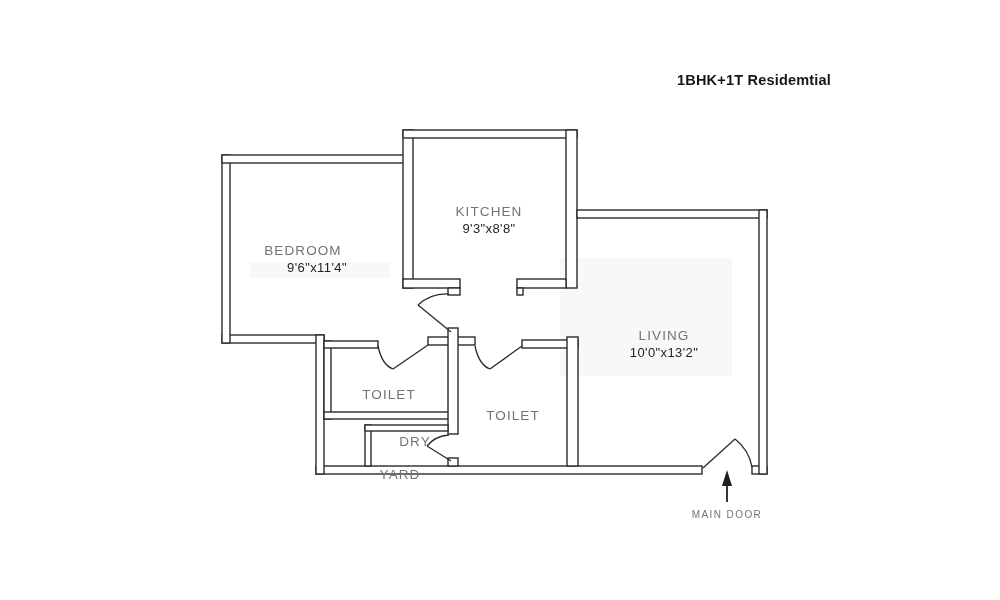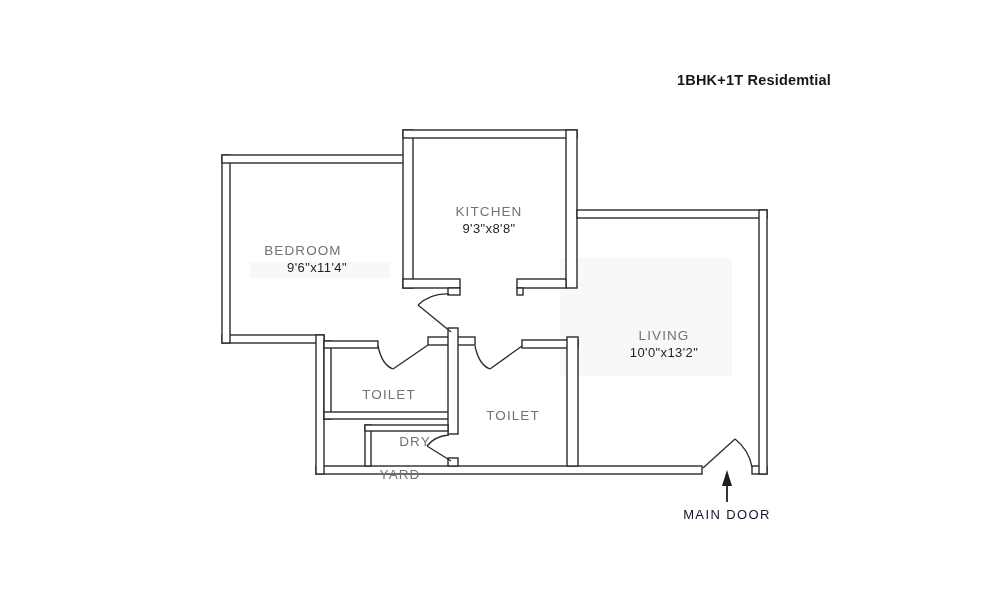--- a/index.html
+++ b/index.html
@@ -11,21 +11,21 @@
   .room-label{
     position:absolute;transform:translate(-50%,-50%);
     color:#737373;font-size:13.5px;letter-spacing:1.1px;white-space:nowrap;
   }
   .room-dims{
     position:absolute;transform:translate(-50%,-50%);
     color:#1f1f1f;font-size:13px;letter-spacing:0.4px;white-space:nowrap;
   }
   .small-label{
     position:absolute;transform:translate(-50%,-50%);
-    color:#0f172a;font-size:13px;letter-spacing:1.4px;white-space:nowrap;
+    color:#737373;font-size:10px;letter-spacing:1.4px;white-space:nowrap;
   }
   #plan-title{
     position:absolute;left:677px;top:70px;
     color:#161616;font-size:14.5px;font-weight:700;line-height:20px;
     letter-spacing:0.2px;white-space:nowrap;
   }
   .artifact{position:absolute;background:#f8f8f8;}
 </style>
 </head>
 <body>

